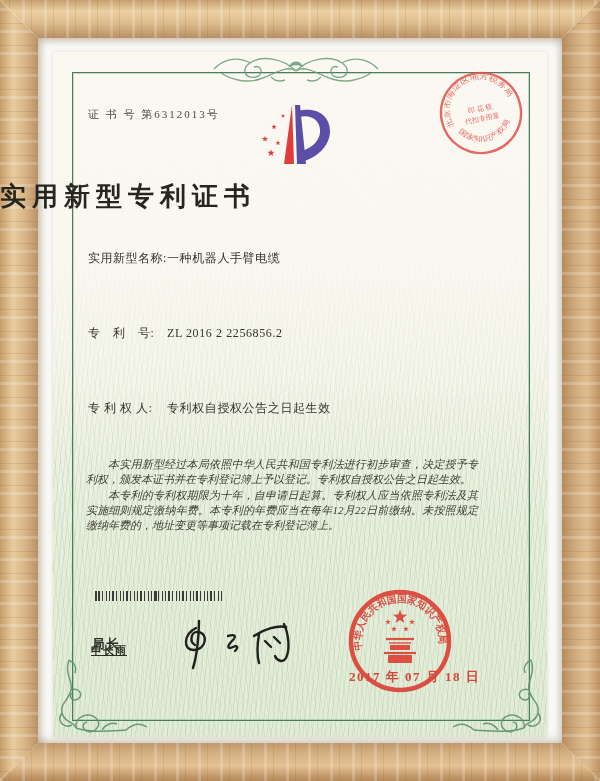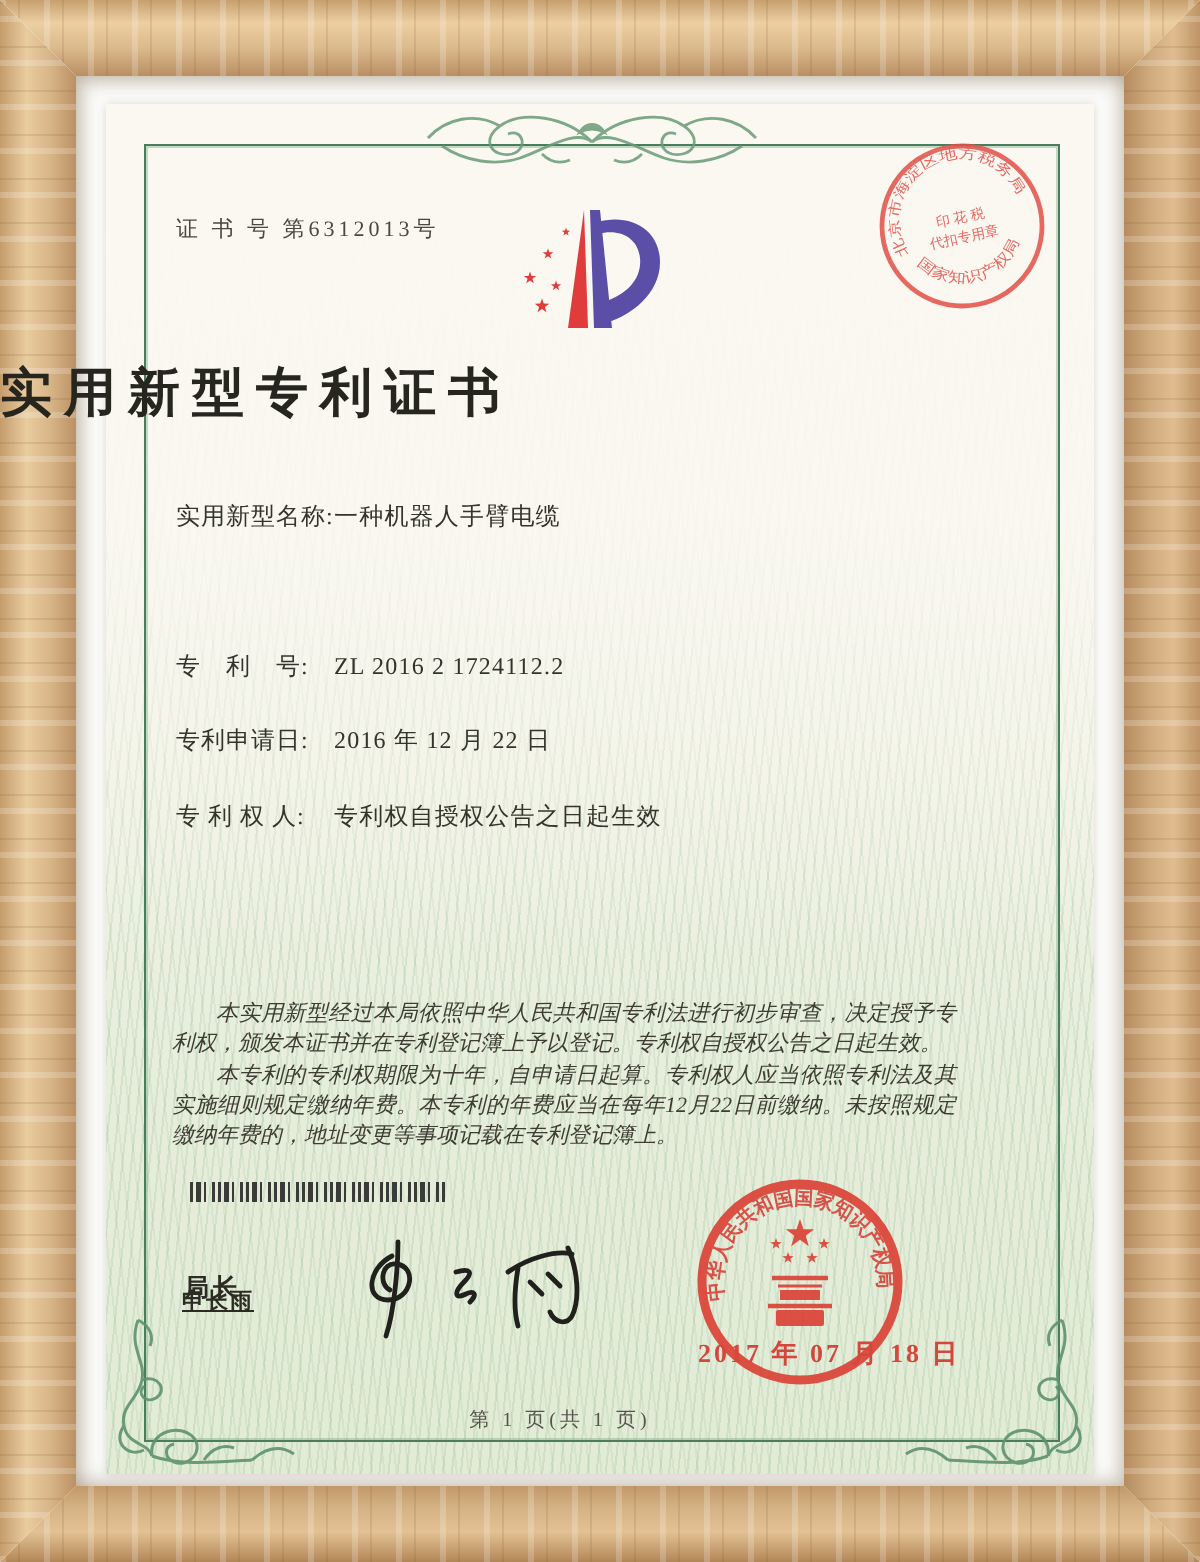--- a/index.html
+++ b/index.html
@@ -38,21 +38,21 @@
   .gborder{position:absolute;left:72px;top:72px;width:456px;height:647px;
     border:1.6px solid #4a7c5e;box-shadow:0 0 0 1px rgba(130,178,140,.45) inset;}
   
   .certno{position:absolute;left:88px;top:107px;font-size:11px;letter-spacing:2px;color:#49493f;text-align:center;}
   .title{position:absolute;left:0;top:179px;width:100%;text-align:left;
          font-size:26px;font-weight:700;letter-spacing:6px;color:#26261f;}
   .frow{position:absolute;left:88px;width:430px;height:16px;font-size:12px;color:#34342c;white-space:nowrap;}
   .f-label{display:inline-block;width:76px;letter-spacing:.5px;}
   .f-value{letter-spacing:.6px;}
   .paras{position:absolute;left:86px;top:457px;width:392px;font-size:11px;line-height:15.3px;
-         color:#3d3d33;text-align:justify;font-style:italic;margin-top:43px;}
+         color:#3d3d33;text-align:justify;font-style:italic;}
   .paras p{margin:0;text-indent:2em;}
   .barcode{position:absolute;left:95px;top:591px;width:128px;height:10px;opacity:.85;
     background:repeating-linear-gradient(90deg,#1d1d1d 0 1.5px,transparent 1.5px 3px,
       #1d1d1d 3px 5.5px,transparent 5.5px 7px,#1d1d1d 7px 8px,transparent 8px 11px,
       #1d1d1d 11px 12.5px,transparent 12.5px 14px);}
   .signer-title{position:absolute;left:92px;top:636px;font-size:12.5px;letter-spacing:2px;color:#2c2c24;font-weight:600;}
   .signer-name{position:absolute;left:91px;top:643px;font-size:11px;letter-spacing:1px;color:#2c2c24;font-weight:600;text-decoration:underline;}
   .signature{position:absolute;left:172px;top:616px;width:130px;height:58px;}
   .seal{position:absolute;left:346px;top:587px;width:108px;height:108px;opacity:.92;}
   .sealdate{position:absolute;left:349px;top:668px;font-size:13px;letter-spacing:1.5px;
@@ -157,25 +157,21 @@
   </svg>
 
   <div class="title">实用新型专利证书</div>
 
   <div class="frow" style="top:250px">
     <span class="f-label">实用新型名称:</span>
     <span class="f-value">一种机器人手臂电缆</span>
   </div>
   <div class="frow" style="top:325px">
     <span class="f-label">专　利　号:</span>
-    <span class="f-value">ZL 2016 2 1724112.2</span>
-  </div>
-  <div class="frow" style="top:362px">
-    <span class="f-label">专利申请日:</span>
-    <span class="f-value">2016 年 12 月 22 日</span>
+    <span class="f-value">ZL 2016 2 2256856.2</span>
   </div>
   <div class="frow" style="top:400px">
     <span class="f-label">专 利 权 人:</span>
     <span class="f-value">专利权自授权公告之日起生效</span>
   </div>
 
   <div class="paras">
     <p>本实用新型经过本局依照中华人民共和国专利法进行初步审查，决定授予专利权，颁发本证书并在专利登记簿上予以登记。专利权自授权公告之日起生效。</p>
     <p>本专利的专利权期限为十年，自申请日起算。专利权人应当依照专利法及其实施细则规定缴纳年费。本专利的年费应当在每年12月22日前缴纳。未按照规定缴纳年费的，地址变更等事项记载在专利登记簿上。</p>
   </div>
@@ -216,15 +212,14 @@
         <path d="M40,52 H68" stroke-width="2.2"></path>
         <path d="M43,56 H65" stroke-width="1.4"></path>
       </g>
       <rect x="44" y="58" width="20" height="5"></rect>
       <path d="M38,66 H70" stroke="#dc4338" stroke-width="2.2" fill="none"></path>
       <rect x="42" y="68" width="24" height="8" rx="1"></rect>
     </g>
   </svg>
   <div class="sealdate">2017 年 07 月 18 日</div>
 
-  <div class="footer">第 1 页(共 1 页)</div>
 
 </div>
 
 </body></html>

